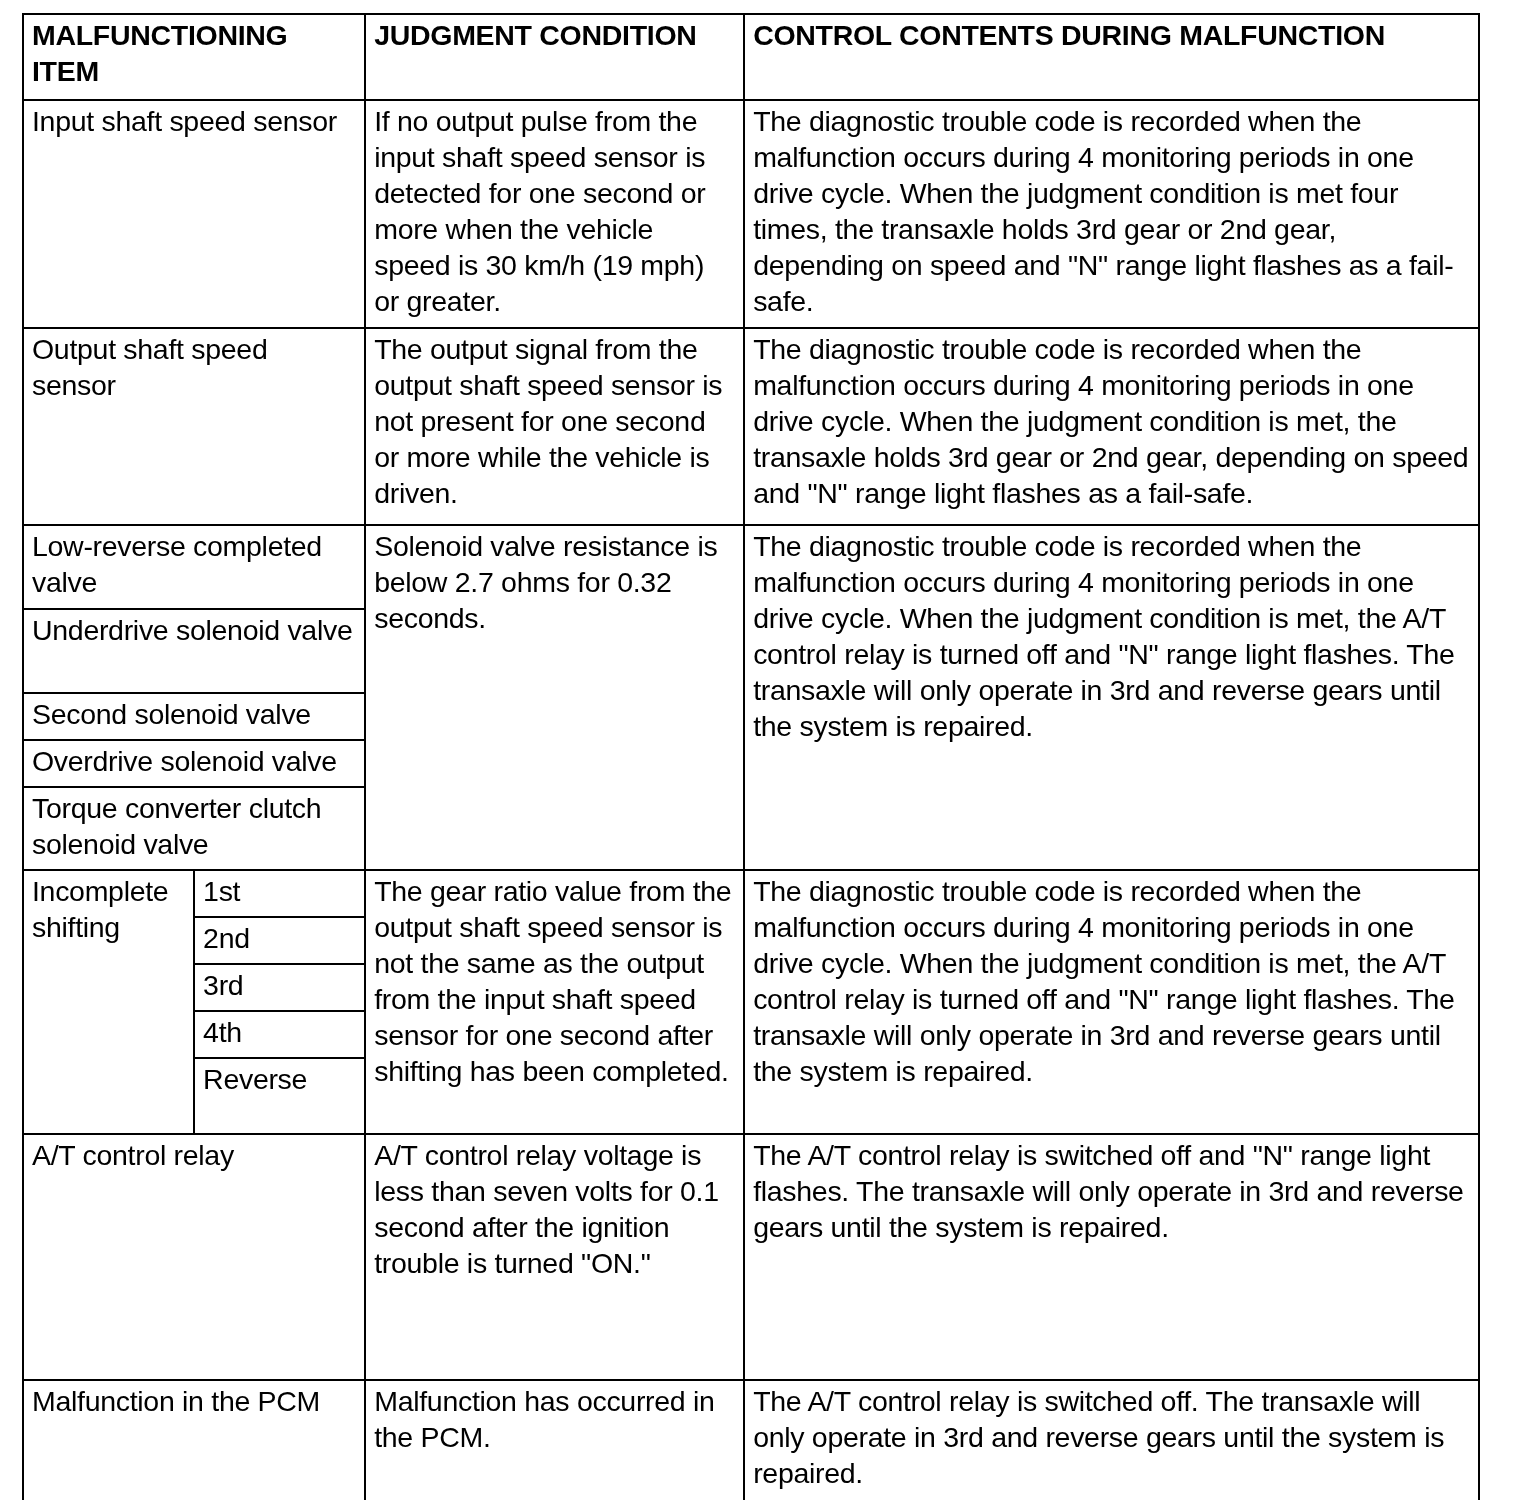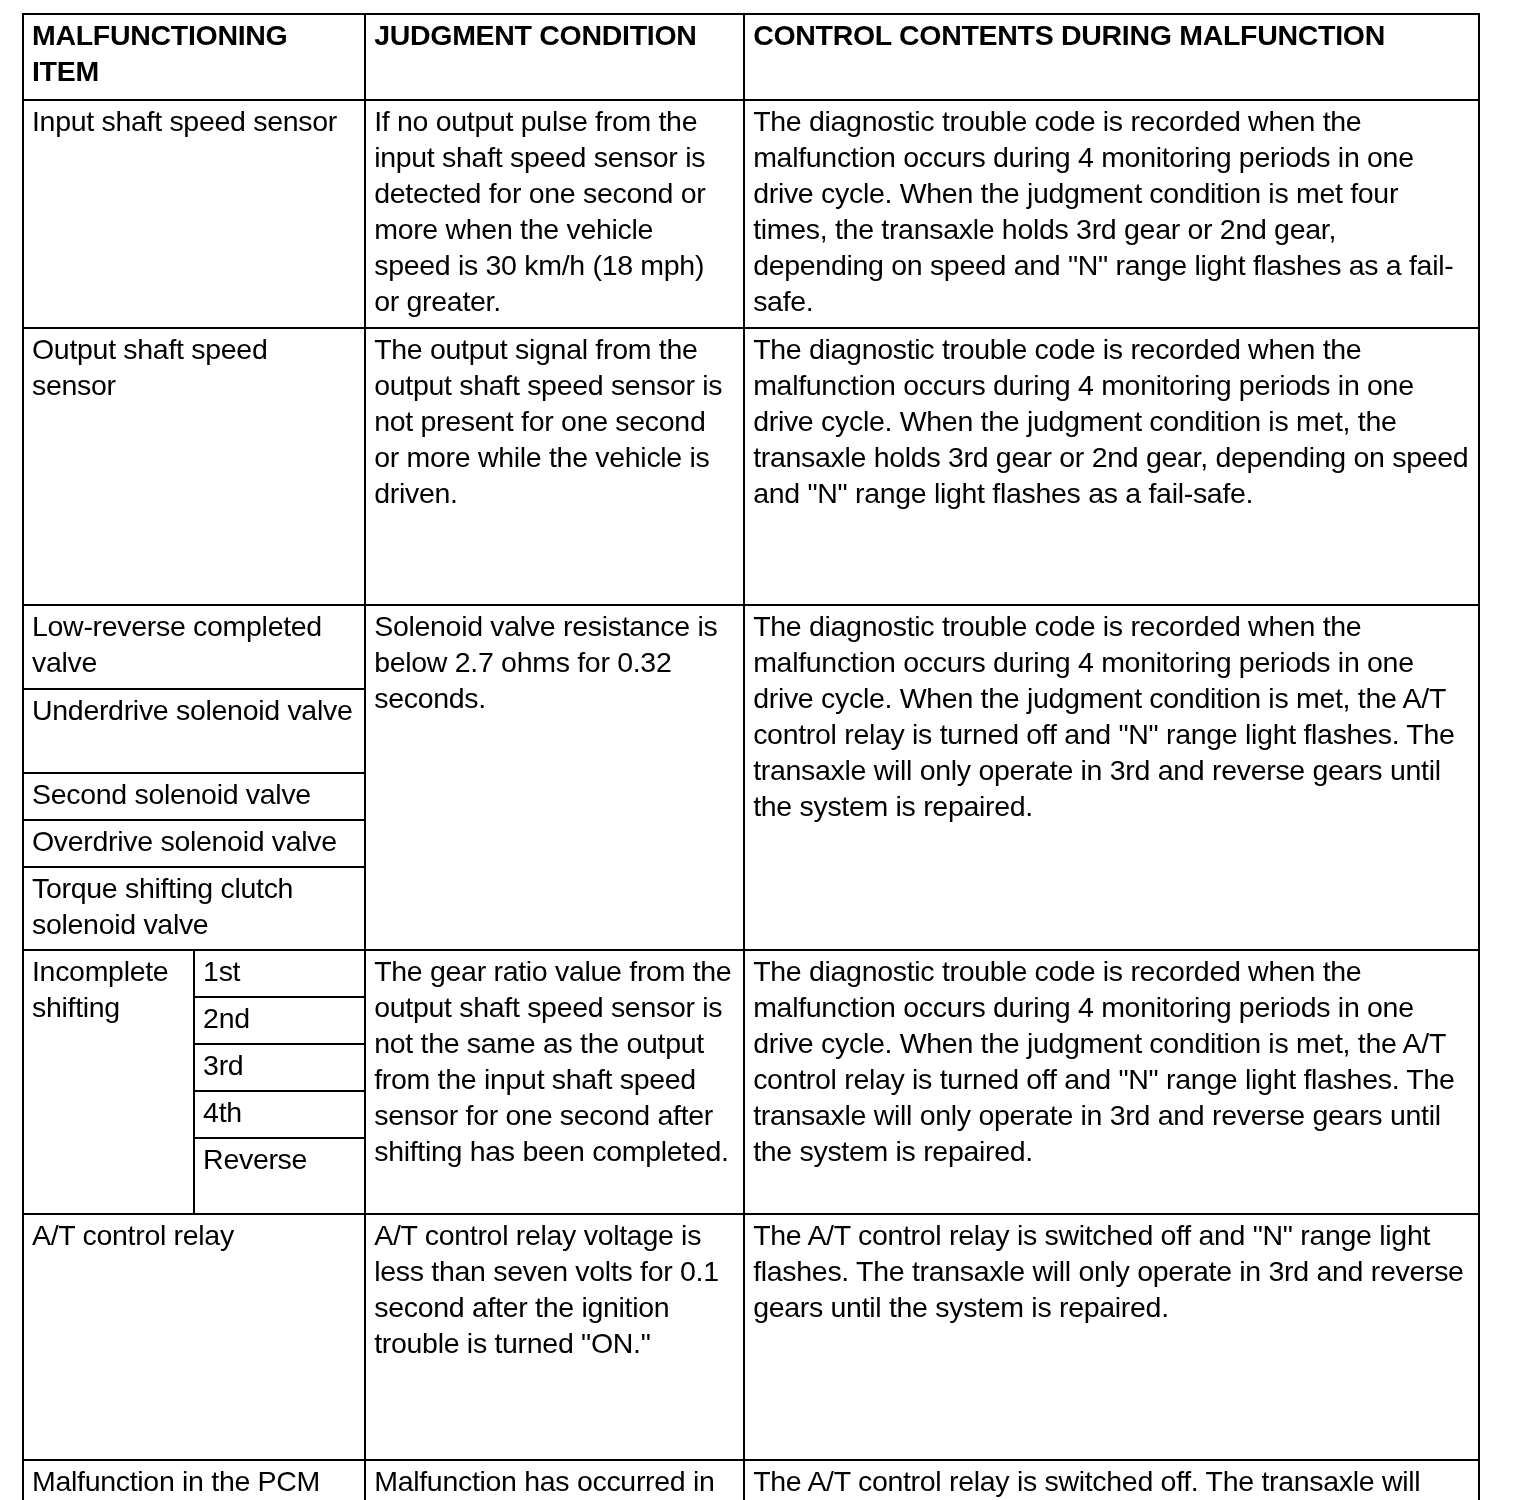--- a/index.html
+++ b/index.html
@@ -39,45 +39,45 @@
   <thead>
     <tr>
       <th colspan="2">MALFUNCTIONING ITEM</th>
       <th>JUDGMENT CONDITION</th>
       <th>CONTROL CONTENTS DURING MALFUNCTION</th>
     </tr>
   </thead>
   <tbody>
     <tr style="height:228px">
       <td colspan="2">Input shaft speed sensor</td>
-      <td>If no output pulse from the input shaft speed sensor is detected for one second or more when the vehicle speed is 30 km/h (18 mph) or greater.</td>
+      <td>If no output pulse from the input shaft speed sensor is detected for one second or more when the vehicle speed is 30 km/h (19 mph) or greater.</td>
       <td>The diagnostic trouble code is recorded when the malfunction occurs during 4 monitoring periods in one drive cycle. When the judgment condition is met four times, the transaxle holds 3rd gear or 2nd gear, depending on speed and "N" range light flashes as a fail-safe.</td>
     </tr>
-    <tr style="height:277px">
+    <tr style="height:197px">
       <td colspan="2">Output shaft speed sensor</td>
       <td>The output signal from the output shaft speed sensor is not present for one second or more while the vehicle is driven.</td>
       <td>The diagnostic trouble code is recorded when the malfunction occurs during 4 monitoring periods in one drive cycle. When the judgment condition is met, the transaxle holds 3rd gear or 2nd gear, depending on speed and "N" range light flashes as a fail-safe.</td>
     </tr>
 
     <tr style="height:84px">
       <td colspan="2">Low-reverse completed valve</td>
       <td rowspan="5">Solenoid valve resistance is below 2.7 ohms for 0.32 seconds.</td>
       <td rowspan="5">The diagnostic trouble code is recorded when the malfunction occurs during 4 monitoring periods in one drive cycle. When the judgment condition is met, the A/T control relay is turned off and "N" range light flashes. The transaxle will only operate in 3rd and reverse gears until the system is repaired.</td>
     </tr>
     <tr style="height:84px">
       <td colspan="2">Underdrive solenoid valve</td>
     </tr>
     <tr style="height:47px">
       <td colspan="2">Second solenoid valve</td>
     </tr>
     <tr style="height:47px">
       <td colspan="2">Overdrive solenoid valve</td>
     </tr>
     <tr style="height:83px">
-      <td colspan="2">Torque shifting clutch solenoid valve</td>
+      <td colspan="2">Torque converter clutch solenoid valve</td>
     </tr>
 
     <tr style="height:47px">
       <td rowspan="5">Incomplete shifting</td>
       <td>1st</td>
       <td rowspan="5">The gear ratio value from the output shaft speed sensor is not the same as the output from the input shaft speed sensor for one second after shifting has been completed.</td>
       <td rowspan="5">The diagnostic trouble code is recorded when the malfunction occurs during 4 monitoring periods in one drive cycle. When the judgment condition is met, the A/T control relay is turned off and "N" range light flashes. The transaxle will only operate in 3rd and reverse gears until the system is repaired.</td>
     </tr>
     <tr style="height:47px">
       <td>2nd</td>

